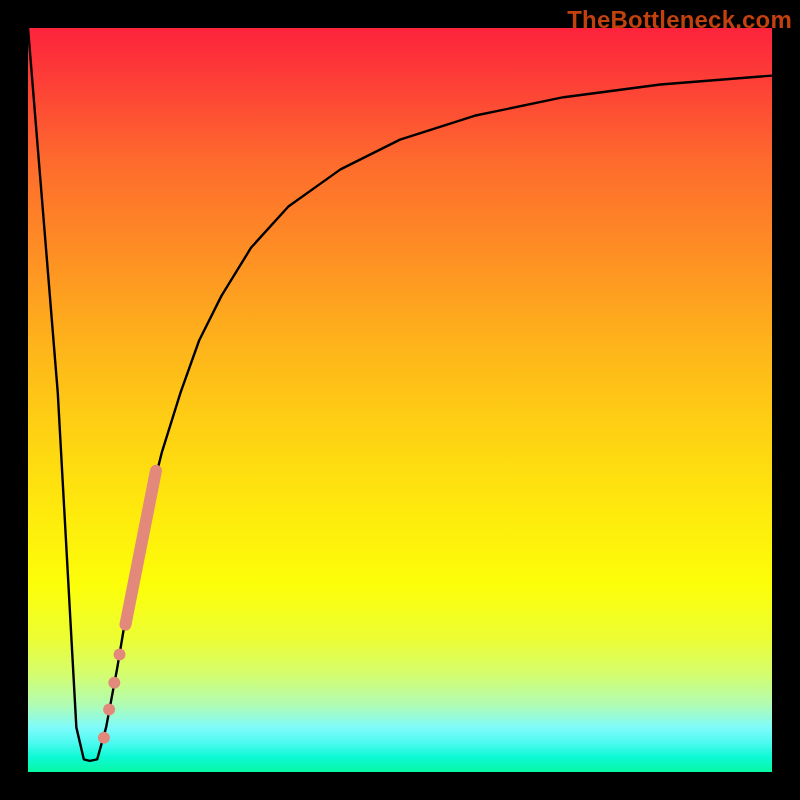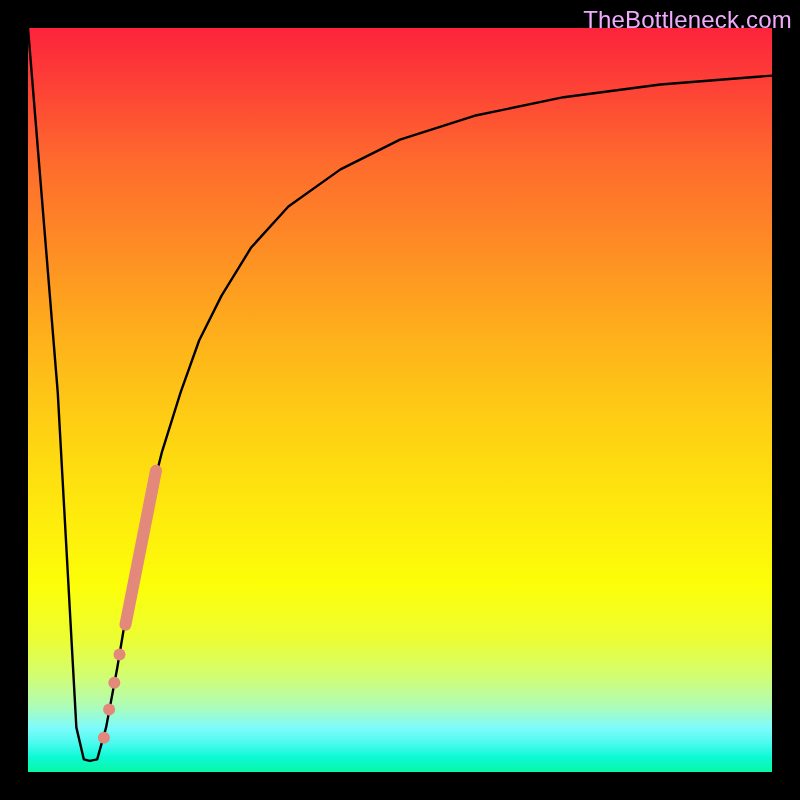--- a/index.html
+++ b/index.html
@@ -43,23 +43,23 @@
       #7ffbfa 94%,
       #4ffaf0 96%,
       #0df9d5 98%,
       #08f8a5 100%
     );
   }
   .watermark {
     position: absolute;
     top: 6px;
     right: 8px;
-    color: #f0abfc;
+    color: #c2410c;
     font-size: 24px;
-    font-weight: 400;
+    font-weight: 700;
     letter-spacing: 0.2px;
     z-index: 5;
   }
   svg.curve {
     position: absolute;
     inset: 0;
     width: 100%;
     height: 100%;
   }
 </style>

